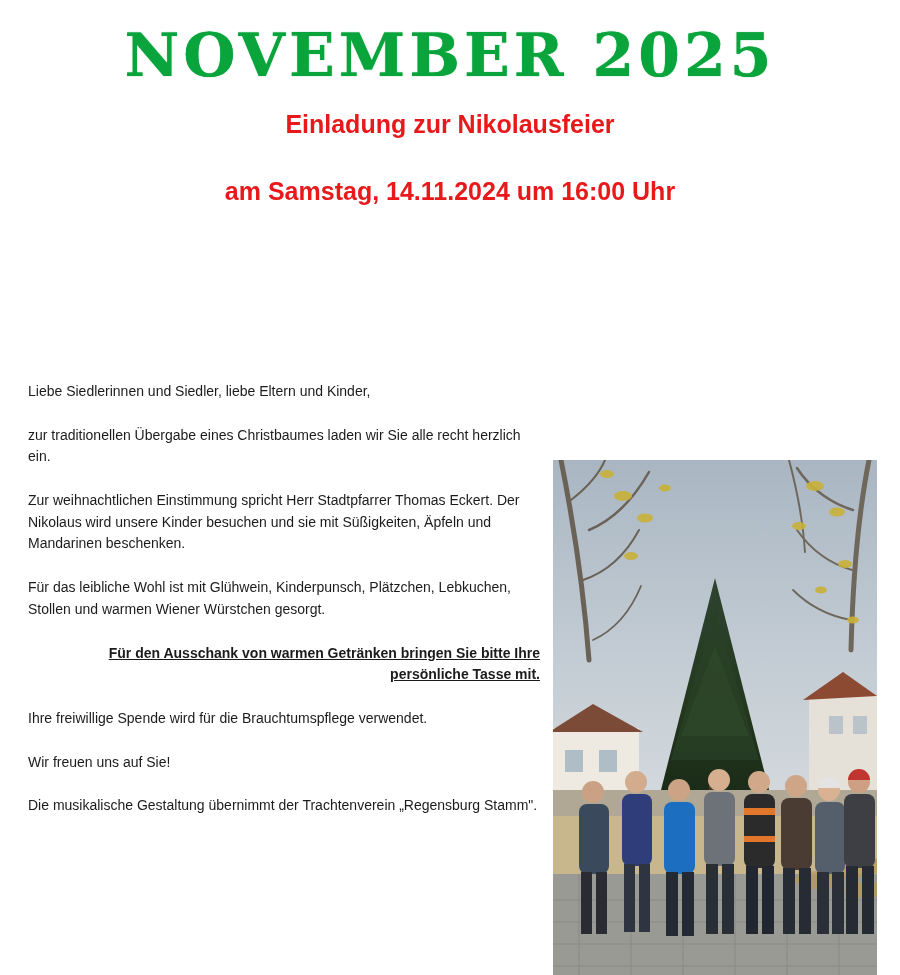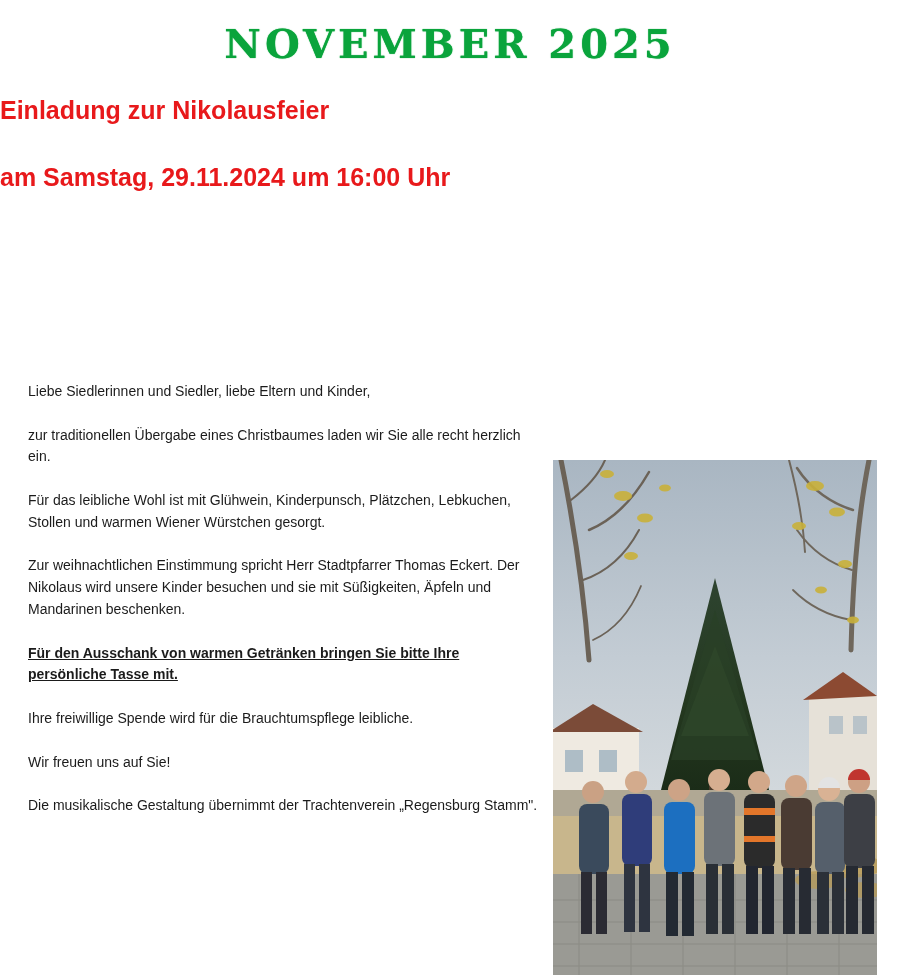--- a/index.html
+++ b/index.html
@@ -21,31 +21,32 @@
     width: 900px;
     height: 975px;
     box-sizing: border-box;
   }
 
   
   .month-title {
     text-align: center;
     font-family: "DejaVu Serif", serif;
     font-weight: bold;
-    font-size: 40px;
+    font-size: 60px;
     letter-spacing: 4px;
     color: #0aa43c;
     margin: 22px 0 0 0;
     padding: 0;
     line-height: 1.1;
     text-shadow: 0 0 1px #0aa43c;
   }
 
   .invite-block {
-    margin-top: 32px;
+    margin-top: 24px;
+    text-align: center;
     color: #e8191b;
     font-weight: bold;
     font-size: 25px;
     line-height: 1.0;
   }
   .invite-line {
     margin: 0 0 42px 0;
     padding: 0;
   }
   .invite-line:last-child {
@@ -62,20 +63,21 @@
 
   .para {
     font-size: 14px;
     line-height: 1.55;
     color: #1b1b1b;
     margin: 4px 0 22px 0;
   }
   .para.emph {
     font-weight: bold;
     text-decoration: underline;
+    text-align: right;
   }
   .para.last {
     margin-bottom: 0;
   }
 
   
   .photo {
     position: absolute;
     left: 553px;
     top: 438px;
@@ -90,30 +92,30 @@
 </style>
 </head>
 <body>
 
 <div class="page">
 
   <h1 class="month-title">NOVEMBER 2025</h1>
 
   <div class="invite-block">
     <p class="invite-line">Einladung zur Nikolausfeier</p>
-    <p class="invite-line">am Samstag, 29.11.2024 um 16:00 Uhr</p>
+    <p class="invite-line">am Samstag, 14.11.2024 um 16:00 Uhr</p>
   </div>
 
   <div class="content">
     <p class="para">Liebe Siedlerinnen und Siedler, liebe Eltern und Kinder,</p>
     <p class="para">zur traditionellen Übergabe eines Christbaumes laden wir Sie alle recht herzlich ein.</p>
+    <p class="para">Zur weihnachtlichen Einstimmung spricht Herr Stadtpfarrer Thomas Eckert. Der Nikolaus wird unsere Kinder besuchen und sie mit Süßigkeiten, Äpfeln und Mandarinen beschenken.</p>
     <p class="para">Für das leibliche Wohl ist mit Glühwein, Kinderpunsch, Plätzchen, Lebkuchen, Stollen und warmen Wiener Würstchen gesorgt.</p>
-    <p class="para">Zur weihnachtlichen Einstimmung spricht Herr Stadtpfarrer Thomas Eckert. Der Nikolaus wird unsere Kinder besuchen und sie mit Süßigkeiten, Äpfeln und Mandarinen beschenken.</p>
     <p class="para emph">Für den Ausschank von warmen Getränken bringen Sie bitte Ihre persönliche Tasse mit.</p>
-    <p class="para">Ihre freiwillige Spende wird für die Brauchtumspflege leibliche.</p>
+    <p class="para">Ihre freiwillige Spende wird für die Brauchtumspflege verwendet.</p>
     <p class="para">Wir freuen uns auf Sie!</p>
     <p class="para">Die musikalische Gestaltung übernimmt der Trachtenverein „Regensburg Stamm".</p>
   </div>
 
   <div class="photo">
     <svg width="324" height="522" viewBox="0 0 324 522" xmlns="http://www.w3.org/2000/svg" aria-hidden="true">
       <defs>
         <linearGradient id="sky" x1="0" y1="0" x2="0" y2="1">
           <stop offset="0%" stop-color="#a9b6c2"></stop>
           <stop offset="60%" stop-color="#c3ccd4"></stop>

